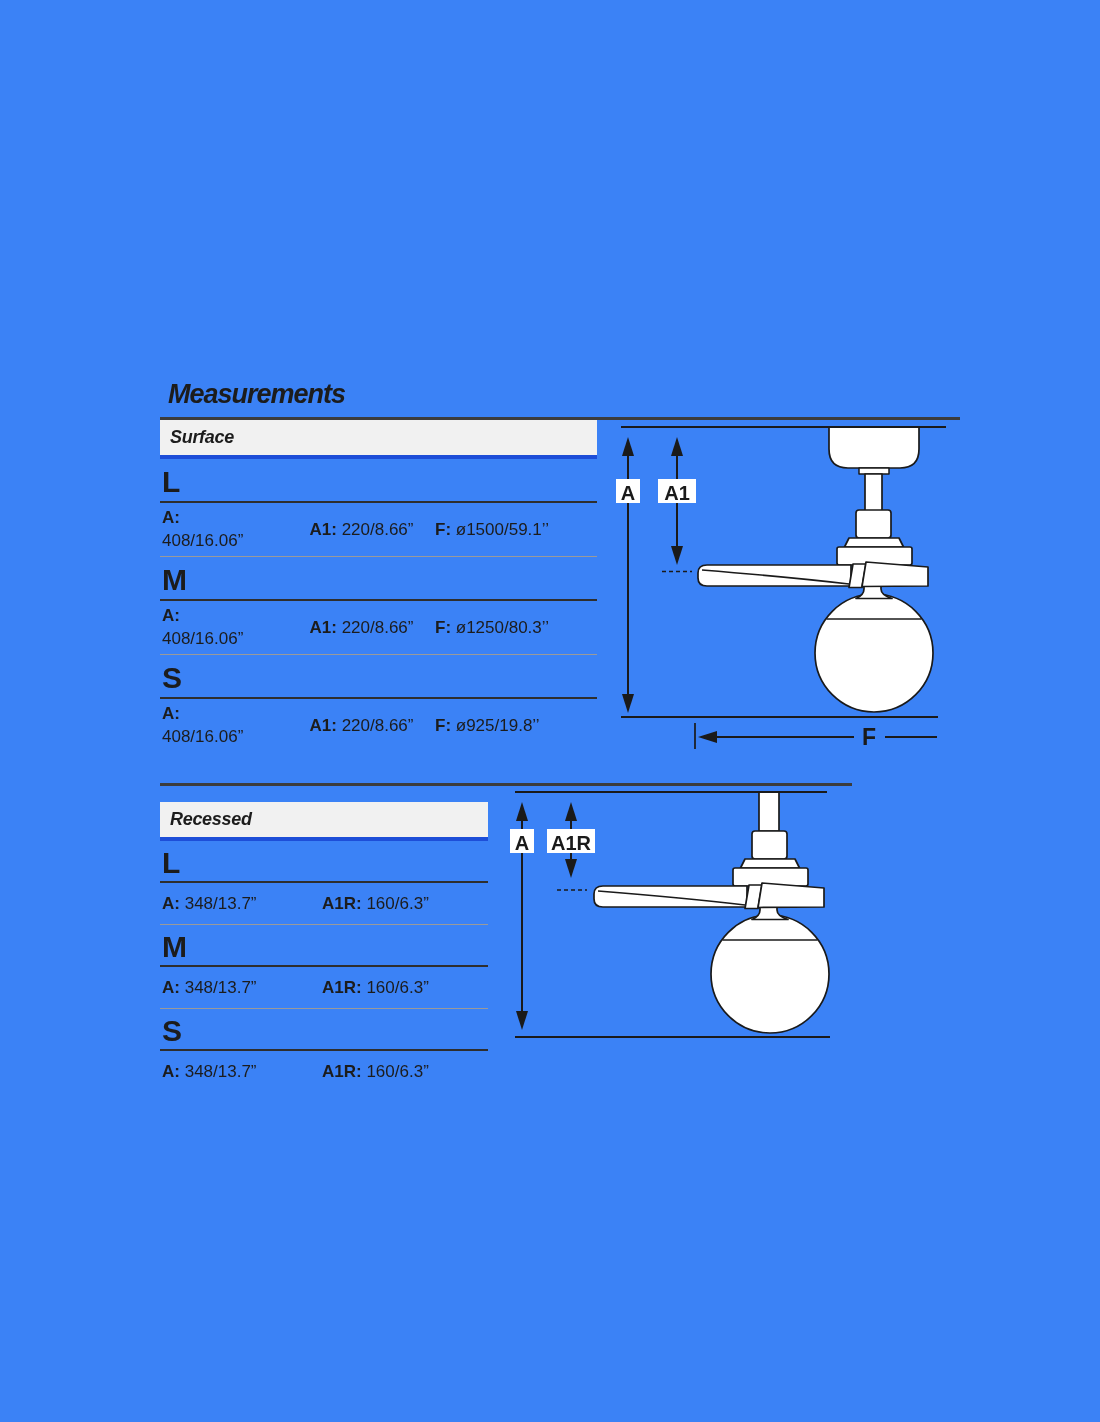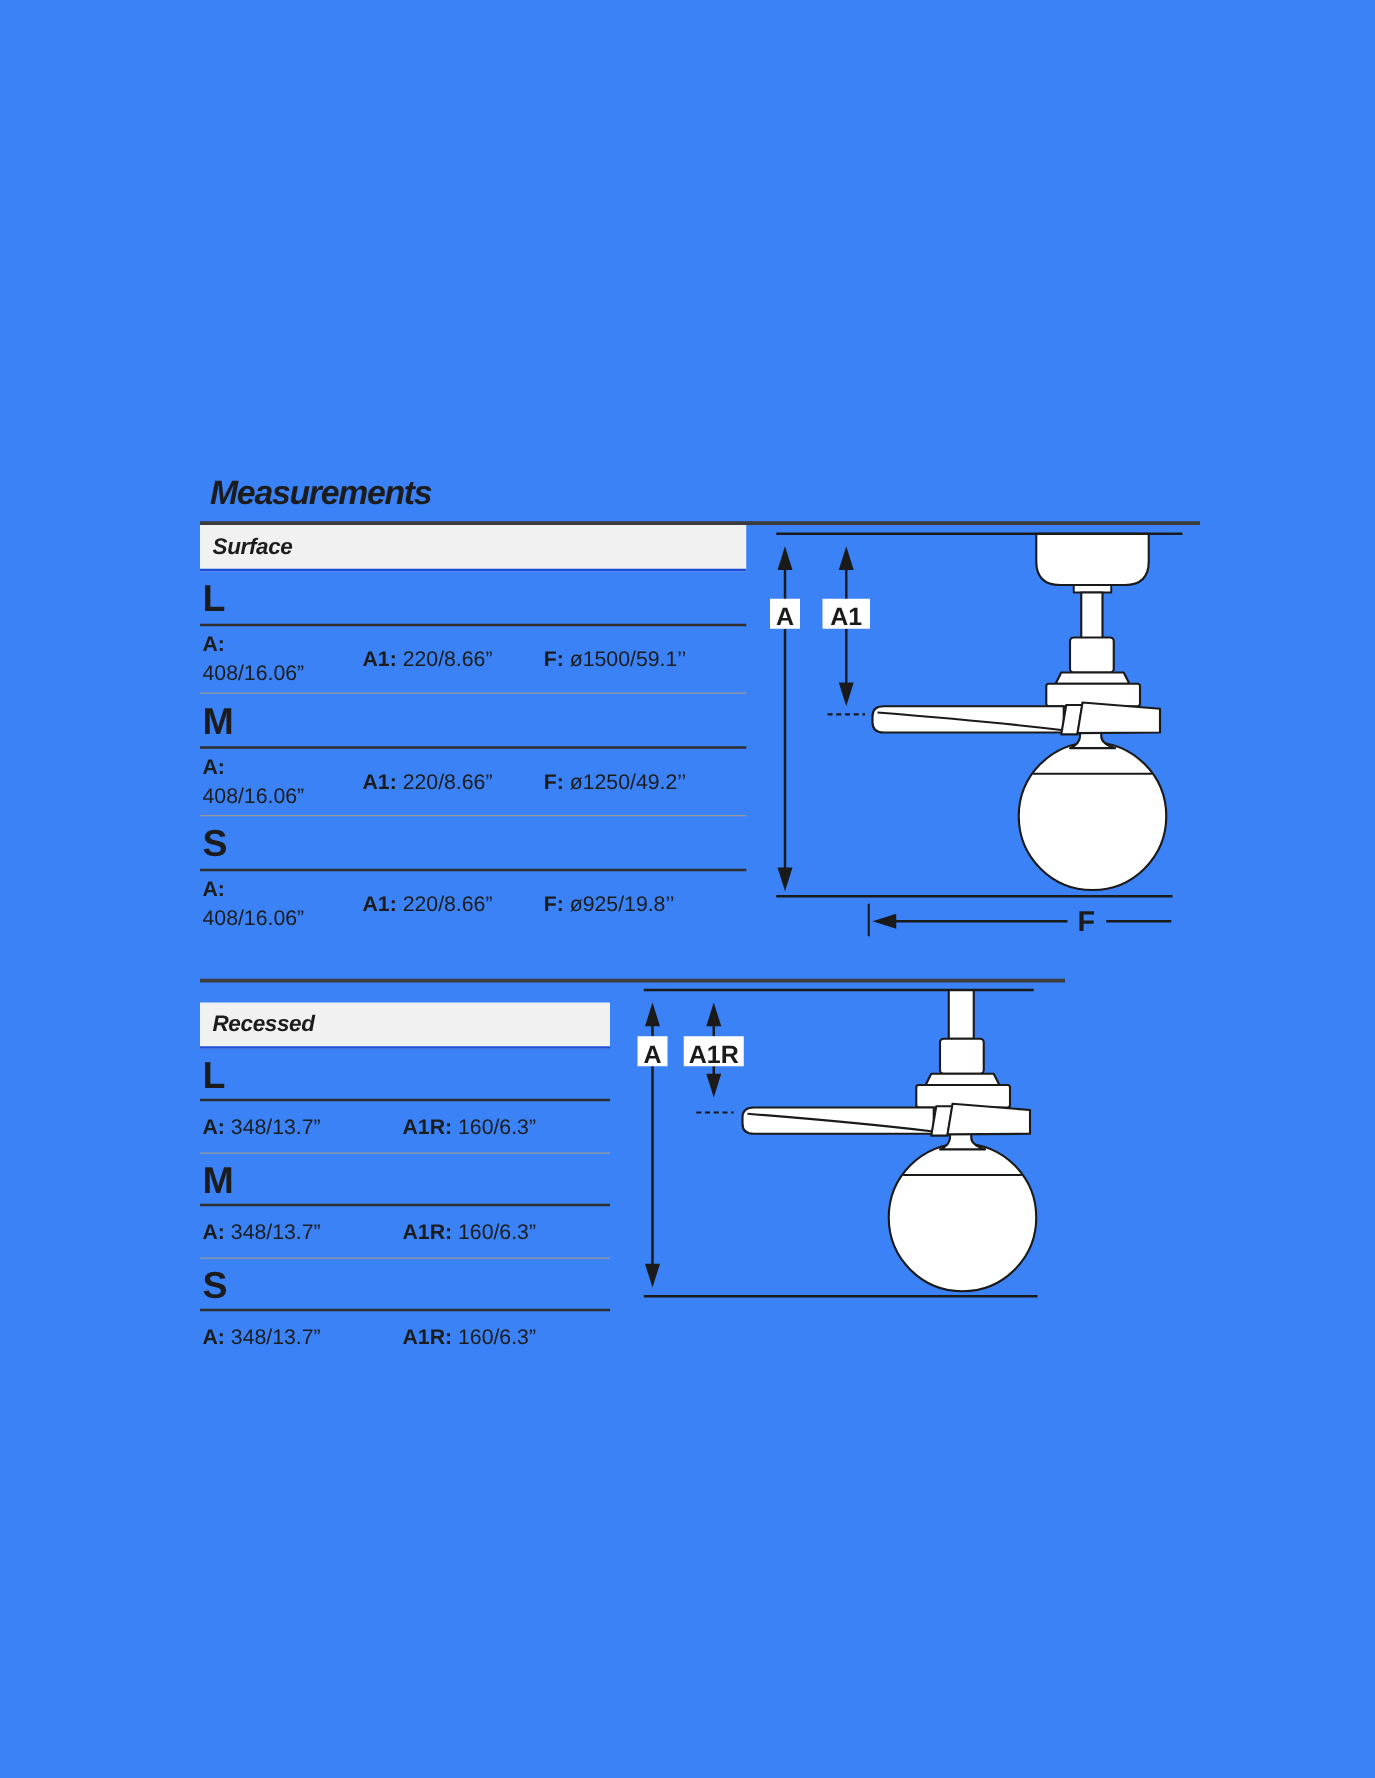--- a/index.html
+++ b/index.html
@@ -10,36 +10,36 @@
          font-size:27px;font-weight:700;font-style:italic;letter-spacing:-1px;color:#1c1c1c;}
 
   .rule-thick{position:absolute;height:3px;background:#3c3c3c;}
   .rule-surface{left:160px;top:417px;width:800px;}
   .rule-recessed{left:160px;top:783px;width:692px;}
 
   .tbl{position:absolute;}
   .tbl-surface{left:160px;top:420px;width:437px;}
   .tbl-recessed{left:160px;top:802px;width:328px;}
 
-  .bar{height:35px;background:#f1f1f1;border-bottom:2px solid #1d4ed8;
+  .bar{height:35px;background:#f1f1f1;border-bottom:4px solid #1d4ed8;
        display:flex;align-items:center;padding-left:10px;box-sizing:content-box;
        font-size:18px;font-weight:700;font-style:italic;letter-spacing:-.3px;}
 
   .letter-row{height:42px;line-height:46px;border-bottom:2px solid #2e2e2e;
               font-size:30px;font-weight:700;padding-left:2px;}
   .tbl-recessed .letter-row{height:40px;line-height:44px;}
 
   .data-row{height:53px;border-bottom:1px solid #9a9a9a;display:flex;align-items:center;
             font-size:17px;}
   .tbl-recessed .data-row{height:41px;}
   .data-row.last{border-bottom:none;}
 
   .col{padding-left:2px;}
   .col-a{width:126px;line-height:1.32;}
-  .col-a1{width:143px;}
+  .col-a1{width:143px;text-align:center;}
   .col-f{flex:1;}
   .tbl-recessed .col-a{width:158px;line-height:normal;}
   .b{font-weight:700;}
 
   svg text{font-family:"Liberation Sans","DejaVu Sans",sans-serif;}
   .dim-label{font-size:20px;font-weight:700;fill:#1a1a1a;text-anchor:middle;}
   .dim-label-f{font-size:23px;font-weight:700;fill:#1a1a1a;text-anchor:middle;}
 </style>
 </head>
 <body>
@@ -80,21 +80,21 @@
       <div class="col col-a">
         <div class="b">A:</div>
         <div>408/16.06”</div>
       </div>
       <div class="col col-a1">
         <span class="b">A1:</span>
         <span>220/8.66”</span>
       </div>
       <div class="col col-f">
         <span class="b">F:</span>
-        <span>ø1250/49.2’’</span>
+        <span>ø1250/80.3’’</span>
       </div>
     </div>
 
     <div class="letter-row">
       <span>S</span>
     </div>
     <div class="data-row last">
       <div class="col col-a">
         <div class="b">A:</div>
         <div>408/16.06”</div>

